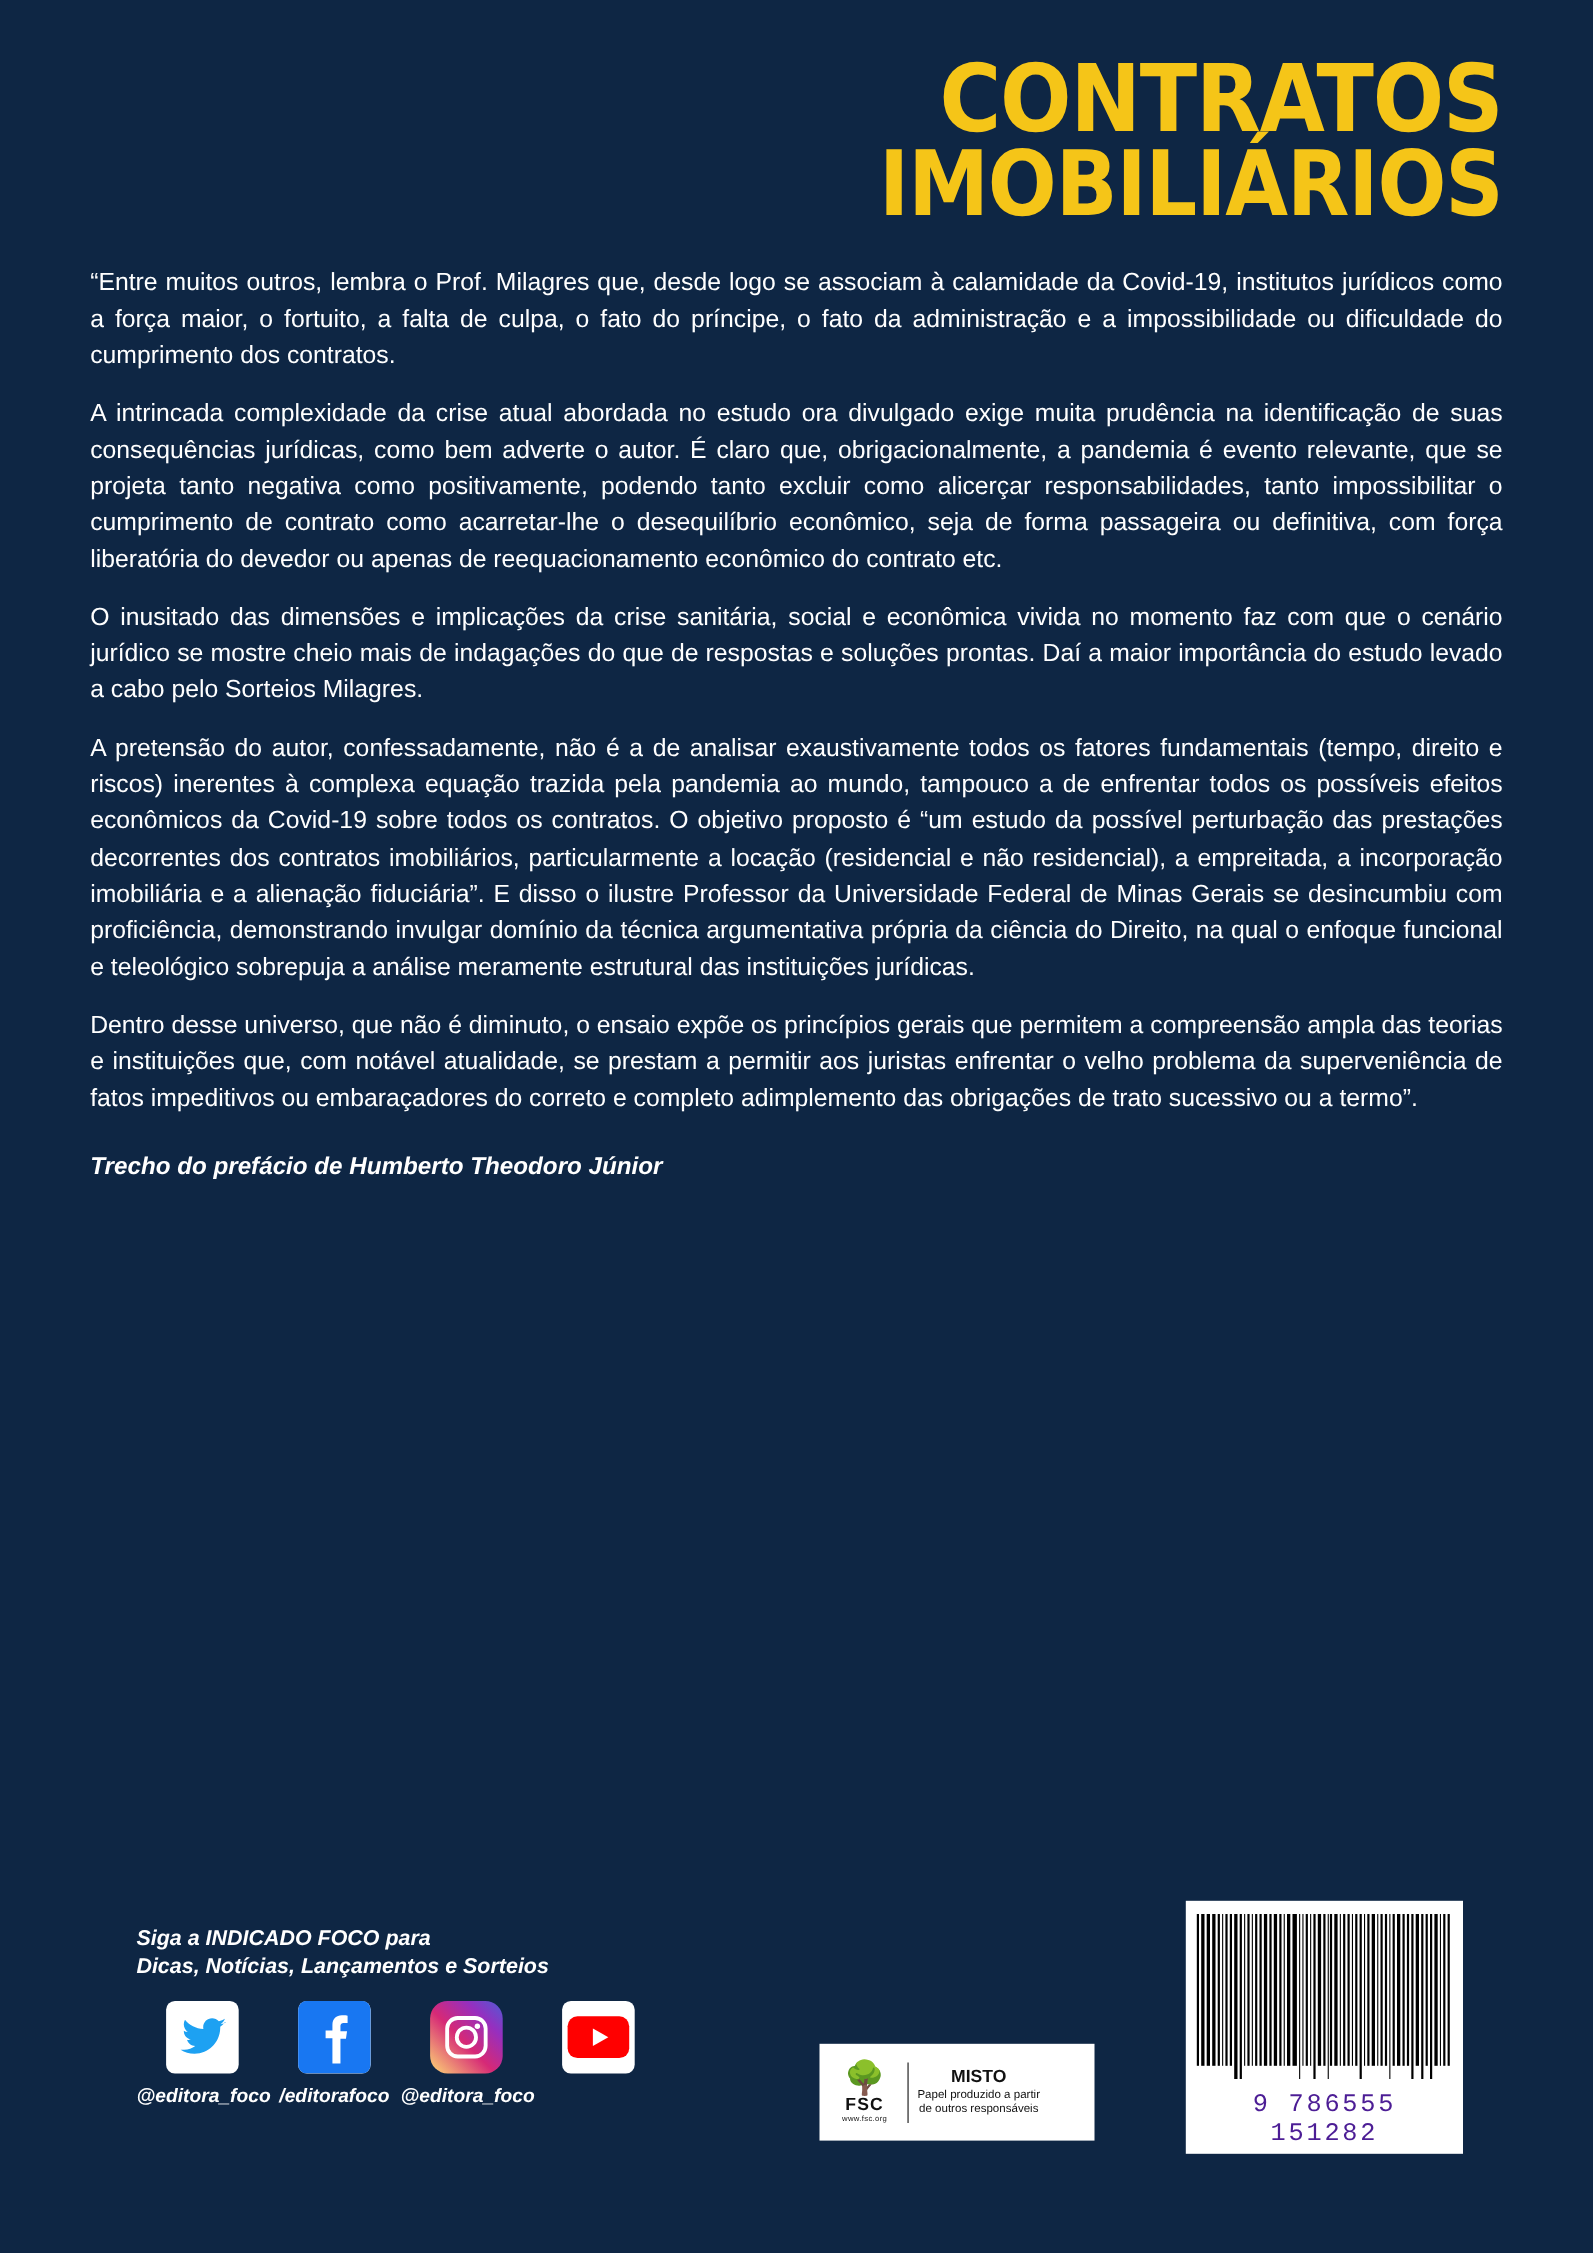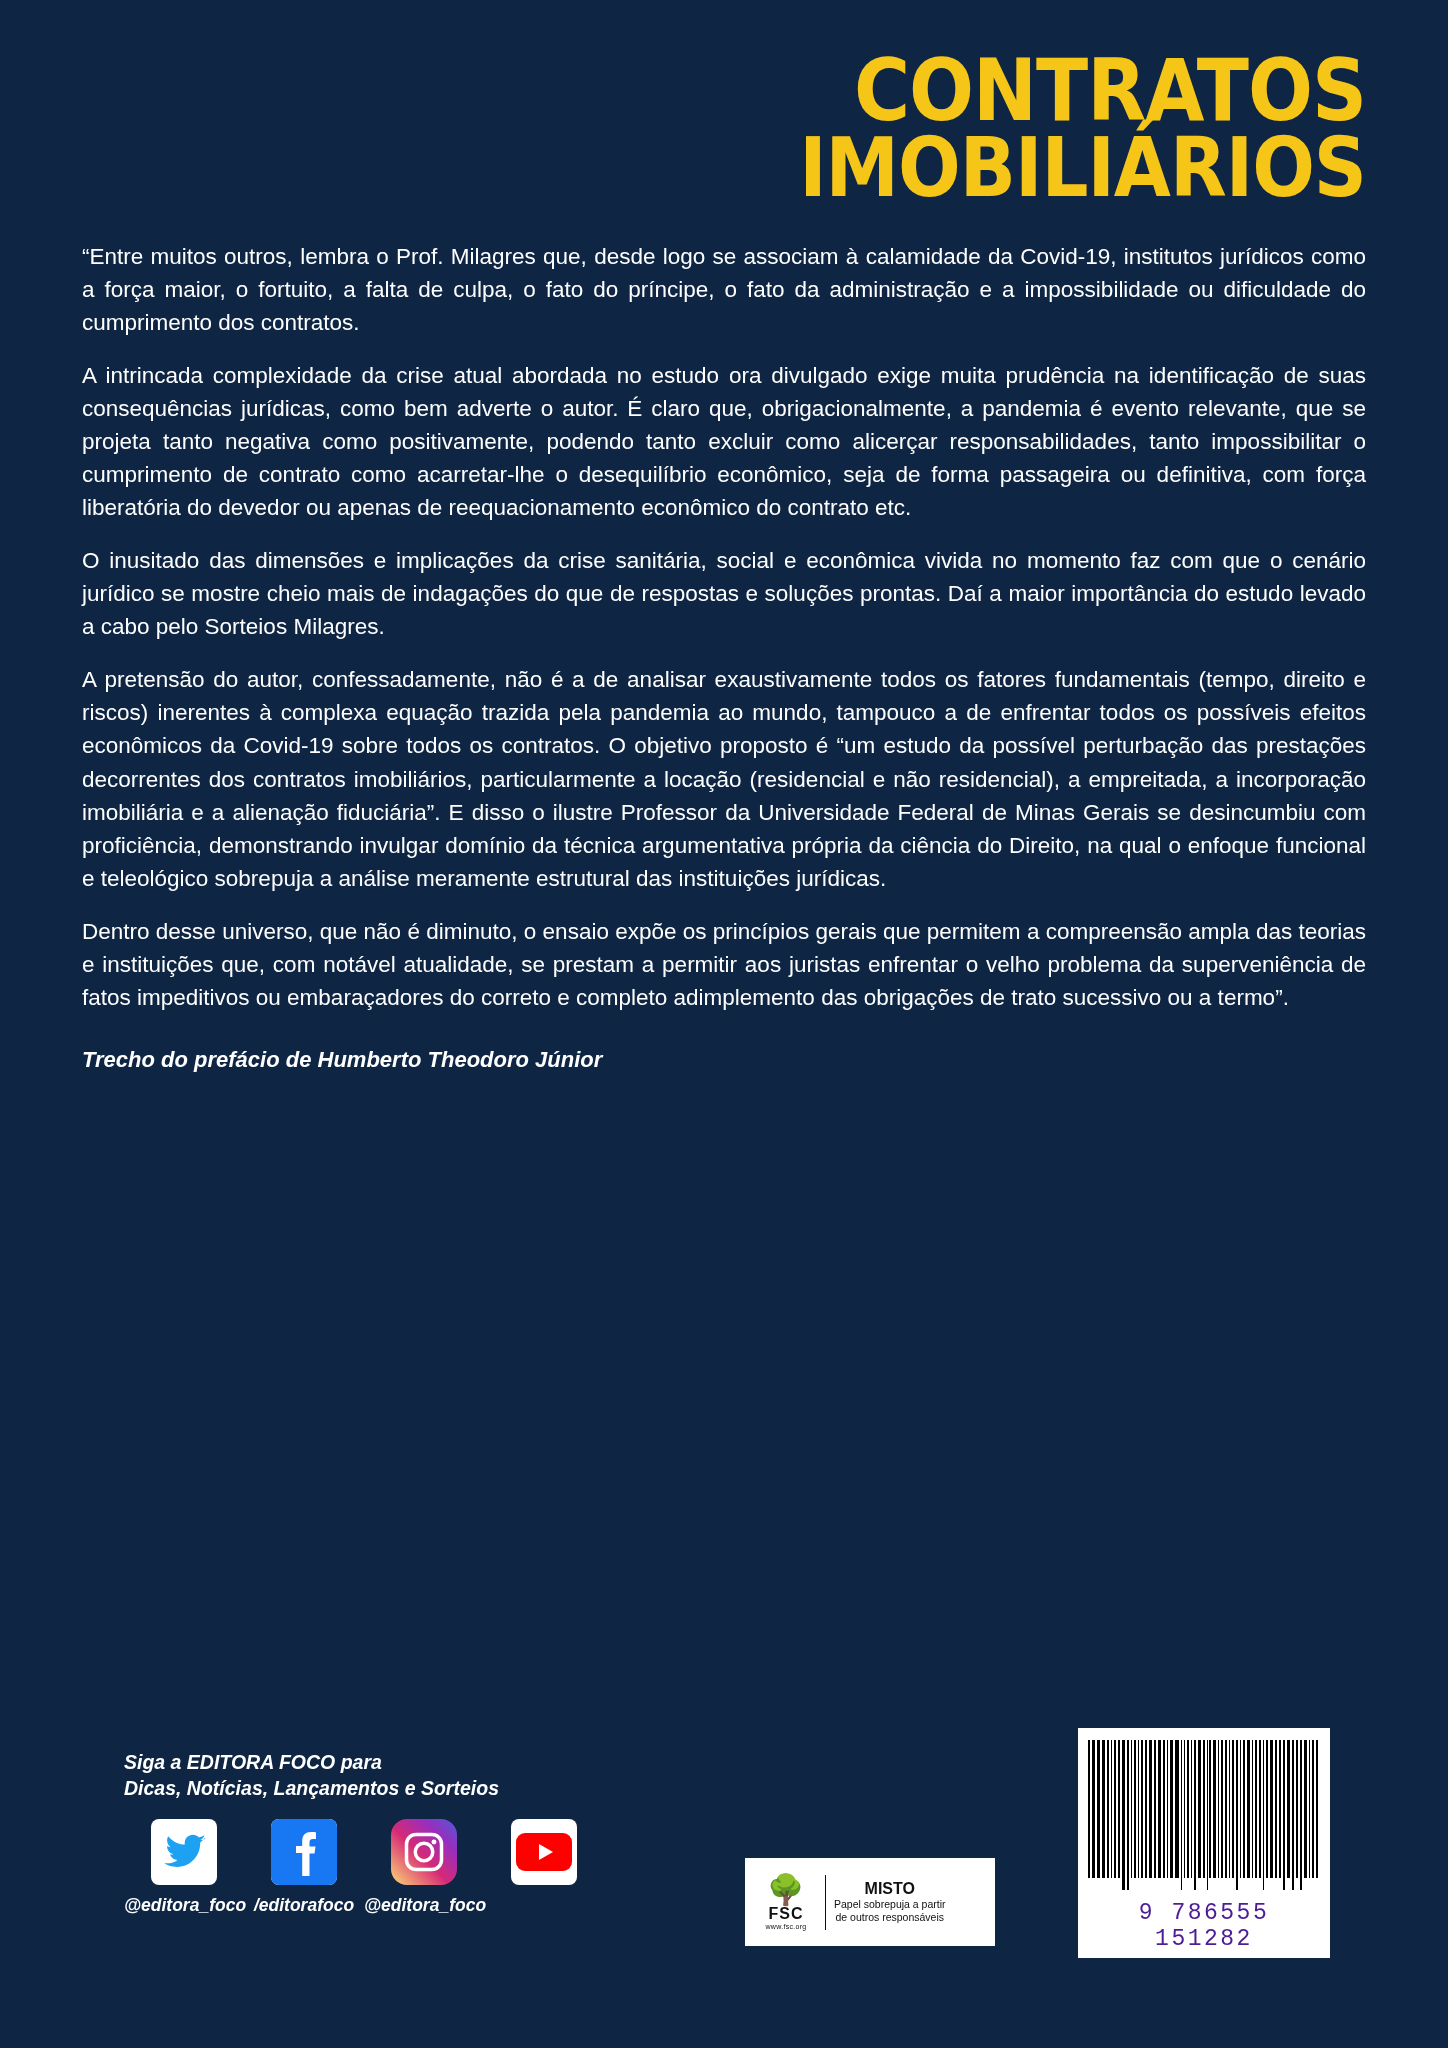--- a/index.html
+++ b/index.html
@@ -239,21 +239,21 @@
     <p>A intrincada complexidade da crise atual abordada no estudo ora divulgado exige muita prudência na identificação de suas consequências jurídicas, como bem adverte o autor. É claro que, obrigacionalmente, a pandemia é evento relevante, que se projeta tanto negativa como positivamente, podendo tanto excluir como alicerçar responsabilidades, tanto impossibilitar o cumprimento de contrato como acarretar-lhe o desequilíbrio econômico, seja de forma passageira ou definitiva, com força liberatória do devedor ou apenas de reequacionamento econômico do contrato etc.</p>
     <p>O inusitado das dimensões e implicações da crise sanitária, social e econômica vivida no momento faz com que o cenário jurídico se mostre cheio mais de indagações do que de respostas e soluções prontas. Daí a maior importância do estudo levado a cabo pelo Sorteios Milagres.</p>
     <p>A pretensão do autor, confessadamente, não é a de analisar exaustivamente todos os fatores fundamentais (tempo, direito e riscos) inerentes à complexa equação trazida pela pandemia ao mundo, tampouco a de enfrentar todos os possíveis efeitos econômicos da Covid-19 sobre todos os contratos. O objetivo proposto é “um estudo da possível perturbação das prestações decorrentes dos contratos imobiliários, particularmente a locação (residencial e não residencial), a empreitada, a incorporação imobiliária e a alienação fiduciária”. E disso o ilustre Professor da Universidade Federal de Minas Gerais se desincumbiu com proficiência, demonstrando invulgar domínio da técnica argumentativa própria da ciência do Direito, na qual o enfoque funcional e teleológico sobrepuja a análise meramente estrutural das instituições jurídicas.</p>
     <p>Dentro desse universo, que não é diminuto, o ensaio expõe os princípios gerais que permitem a compreensão ampla das teorias e instituições que, com notável atualidade, se prestam a permitir aos juristas enfrentar o velho problema da superveniência de fatos impeditivos ou embaraçadores do correto e completo adimplemento das obrigações de trato sucessivo ou a termo”.</p>
     <div class="credit">Trecho do prefácio de Humberto Theodoro Júnior</div>
   </div>
 
 
   <div class="social-wrap">
     <div class="social-head">
-      <div>Siga a EDITORA FOCO para</div>
+      <div>Siga a INDICADO FOCO para</div>
       <div>
         <span>Dicas, Notícias, Lançamentos e </span><span class="bold-strong">Sorteios</span>
       </div>
     </div>
 
     <div class="social-icons">
 
       <div class="social-item">
         <div class="icon-badge tw">
           <svg width="44" height="36" viewBox="0 0 24 20" aria-hidden="true">
@@ -298,21 +298,21 @@
   </div>
 
   <div class="fsc">
     <div class="fsc-logo">
       <div class="tree">🌳</div>
       <div class="fscname">FSC</div>
       <div class="fscurl">www.fsc.org</div>
     </div>
     <div class="fsc-text">
       <div class="misto">MISTO</div>
-      <div class="desc">Papel sobrepuja a partir</div>
+      <div class="desc">Papel produzido a partir</div>
       <div class="desc">de outros responsáveis</div>
     </div>
   </div>
 
   <div class="barcode-box">
     <div class="bars" id="bars">
         <span style="width: 2px; height: 92%;"></span>
         <span style="width: 4px; height: 92%;"></span>
         <span style="width: 3px; height: 92%;"></span>
         <span style="width: 4px; height: 92%;"></span>

